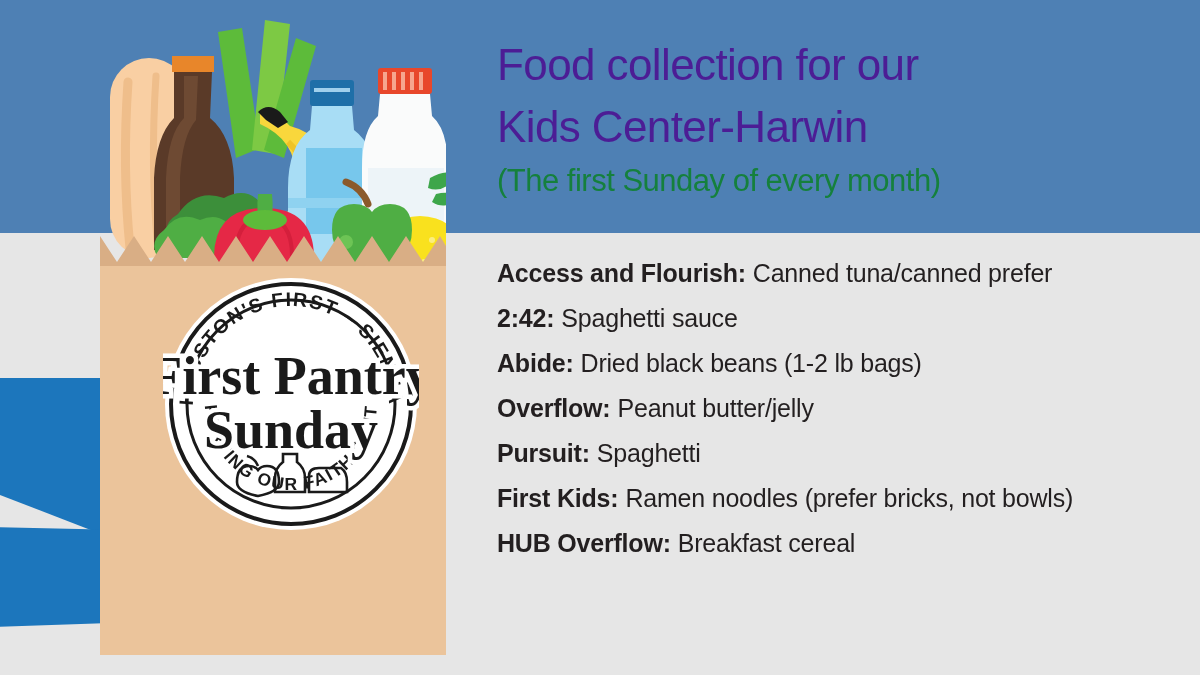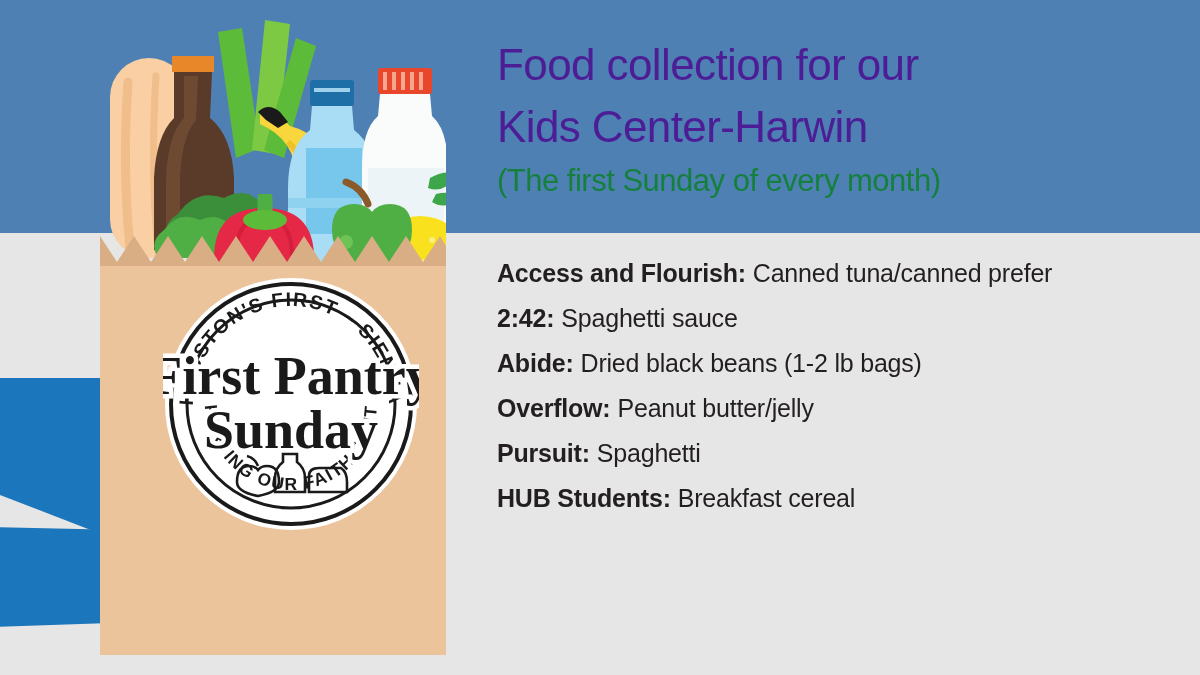--- a/index.html
+++ b/index.html
@@ -306,18 +306,22 @@
     </div>
     <div class="need-row">
       <span class="need-group">Overflow:</span>
       <span class="need-item">Peanut butter/jelly</span>
     </div>
     <div class="need-row">
       <span class="need-group">Pursuit:</span>
       <span class="need-item">Spaghetti</span>
     </div>
     <div class="need-row">
-      <span class="need-group">HUB Students:</span>
+      <span class="need-group">First Kids:</span>
+      <span class="need-item">Ramen noodles (prefer bricks, not bowls)</span>
+    </div>
+    <div class="need-row">
+      <span class="need-group">HUB Overflow:</span>
       <span class="need-item">Breakfast cereal</span>
     </div>
   </div>
 
 </div>
 
 </body></html>

